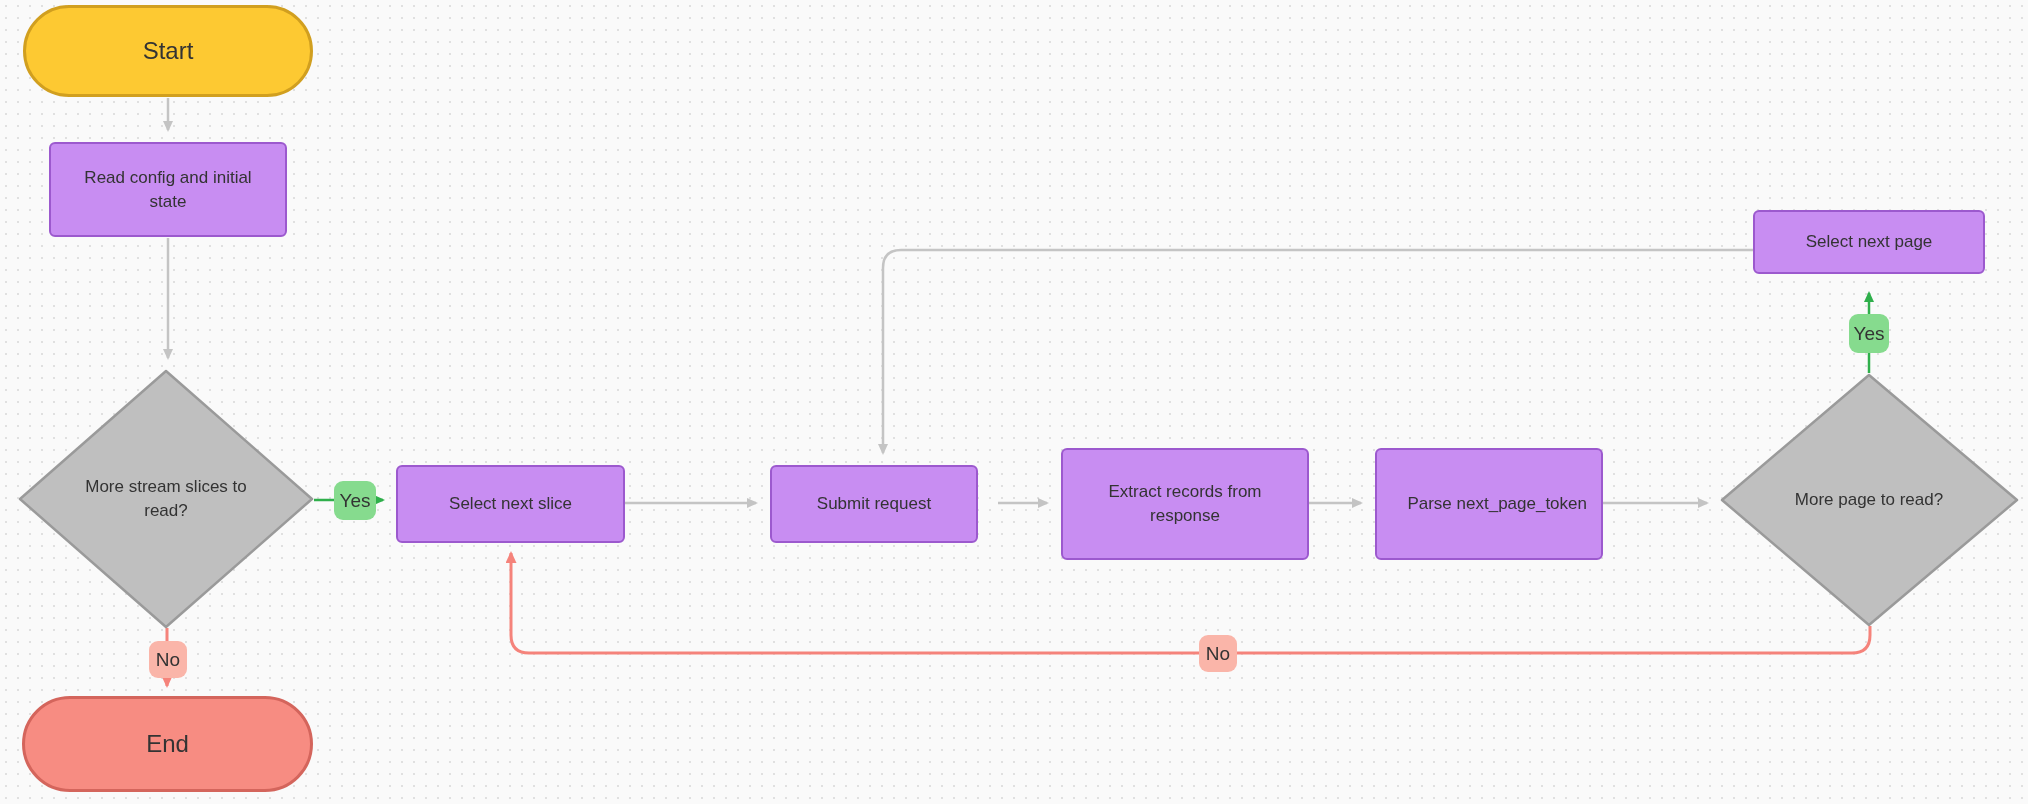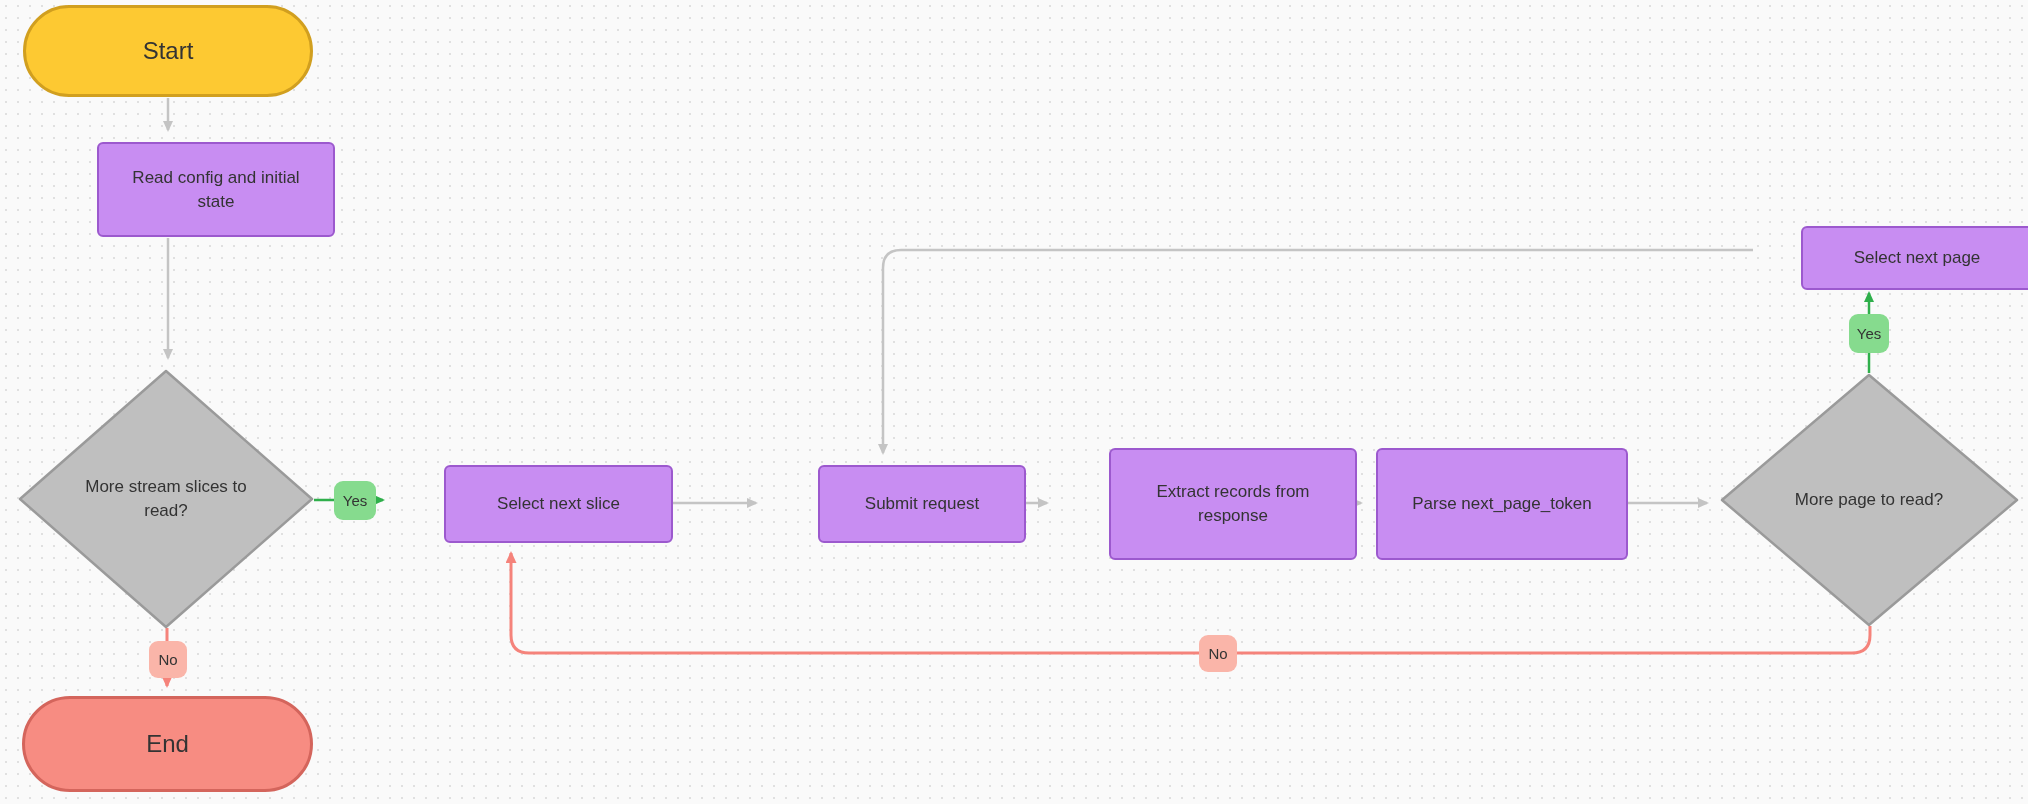--- a/index.html
+++ b/index.html
@@ -25,29 +25,29 @@
     position:absolute;display:flex;align-items:center;justify-content:center;
     text-align:center;box-sizing:border-box;font-size:17px;line-height:1.4;font-weight:500;
   }
   .terminal{
     border-radius:48px;border:3px solid;font-size:24px;
   }
   .terminal.start{background:var(--terminal-start-fill);border-color:var(--terminal-start-border);}
   .terminal.end{background:var(--terminal-end-fill);border-color:var(--terminal-end-border);}
   .process{
     background:var(--process-fill);border:2px solid var(--process-border);
-    border-radius:6px;padding:4px 14px;margin-left:48px;
+    border-radius:6px;padding:4px 14px;
   }
   .decision-label{
     position:absolute;display:flex;align-items:center;justify-content:center;
     text-align:center;font-size:17px;line-height:1.4;font-weight:500;
   }
   .badge{
     position:absolute;display:flex;align-items:center;justify-content:center;
-    font-size:15px;font-weight:500;border-radius:9px;color:var(--text);
+    font-size:19px;font-weight:500;border-radius:9px;color:var(--text);
   }
   .badge.yes{background:var(--yes-badge);}
   .badge.no{background:var(--no-badge);}
 </style>
 </head>
 <body>
 
 <div class="canvas">
 
   <svg class="edges" viewBox="0 0 2028 804">
@@ -98,25 +98,25 @@
   </div>
 
   <div class="node process" style="left:770px;top:465px;width:208px;height:78px;">
     <span>Submit request</span>
   </div>
 
   <div class="node process" style="left:1061px;top:448px;width:248px;height:112px;">
     <span>Extract records from response</span>
   </div>
 
-  <div class="node process" style="left:1328px;top:448px;width:252px;height:112px;">
+  <div class="node process" style="left:1375px;top:448px;width:228px;height:112px;justify-content:flex-end;">
     <span>Parse next_page_token</span>
   </div>
 
-  <div class="node process" style="left:1753px;top:226px;width:232px;height:64px;">
+  <div class="node process" style="left:1753px;top:210px;width:232px;height:64px;">
     <span>Select next page</span>
   </div>
 
   <div class="decision-label" style="left:76px;top:449px;width:180px;height:100px;">More stream slices to read?</div>
 
   <div class="decision-label" style="left:1784px;top:450px;width:170px;height:100px;">More page to read?</div>
 
   <div class="badge yes" style="left:334px;top:481px;width:42px;height:39px;">Yes</div>
 
   <div class="badge no" style="left:149px;top:641px;width:38px;height:37px;">No</div>

